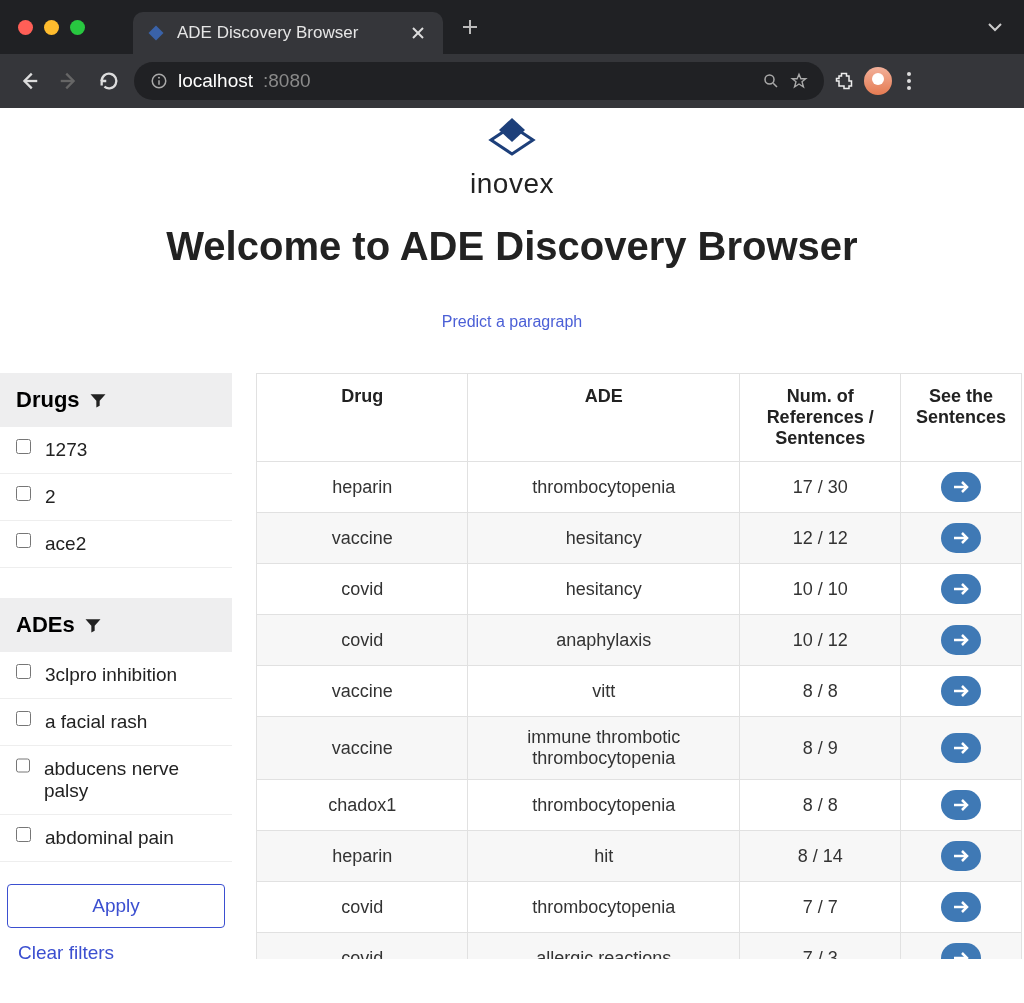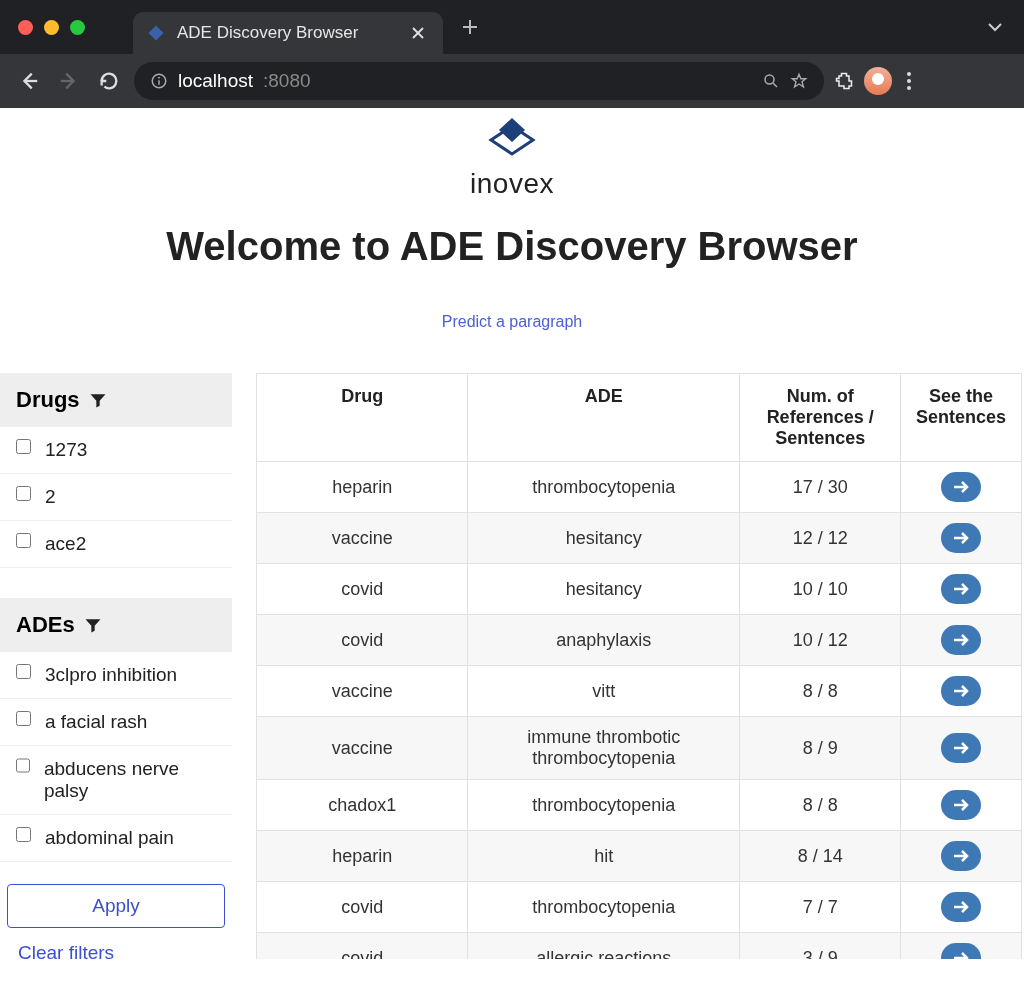--- a/index.html
+++ b/index.html
@@ -350,21 +350,21 @@
               <td><span class="see-btn">
                   <svg width="18" height="14" viewBox="0 0 18 14">
                     <line x1="2" y1="7" x2="14" y2="7" stroke="#fff" stroke-width="2.5"></line>
                     <polyline points="10,2 15,7 10,12" fill="none" stroke="#fff" stroke-width="2.5"></polyline>
                   </svg>
                 </span></td>
             </tr>
             <tr>
               <td>covid</td>
               <td>allergic reactions</td>
-              <td>3 / 9</td>
+              <td>7 / 3</td>
               <td><span class="see-btn">
                   <svg width="18" height="14" viewBox="0 0 18 14">
                     <line x1="2" y1="7" x2="14" y2="7" stroke="#fff" stroke-width="2.5"></line>
                     <polyline points="10,2 15,7 10,12" fill="none" stroke="#fff" stroke-width="2.5"></polyline>
                   </svg>
                 </span></td>
             </tr>
             <tr>
               <td>covid</td>
               <td>vaccine hesitancy</td>

